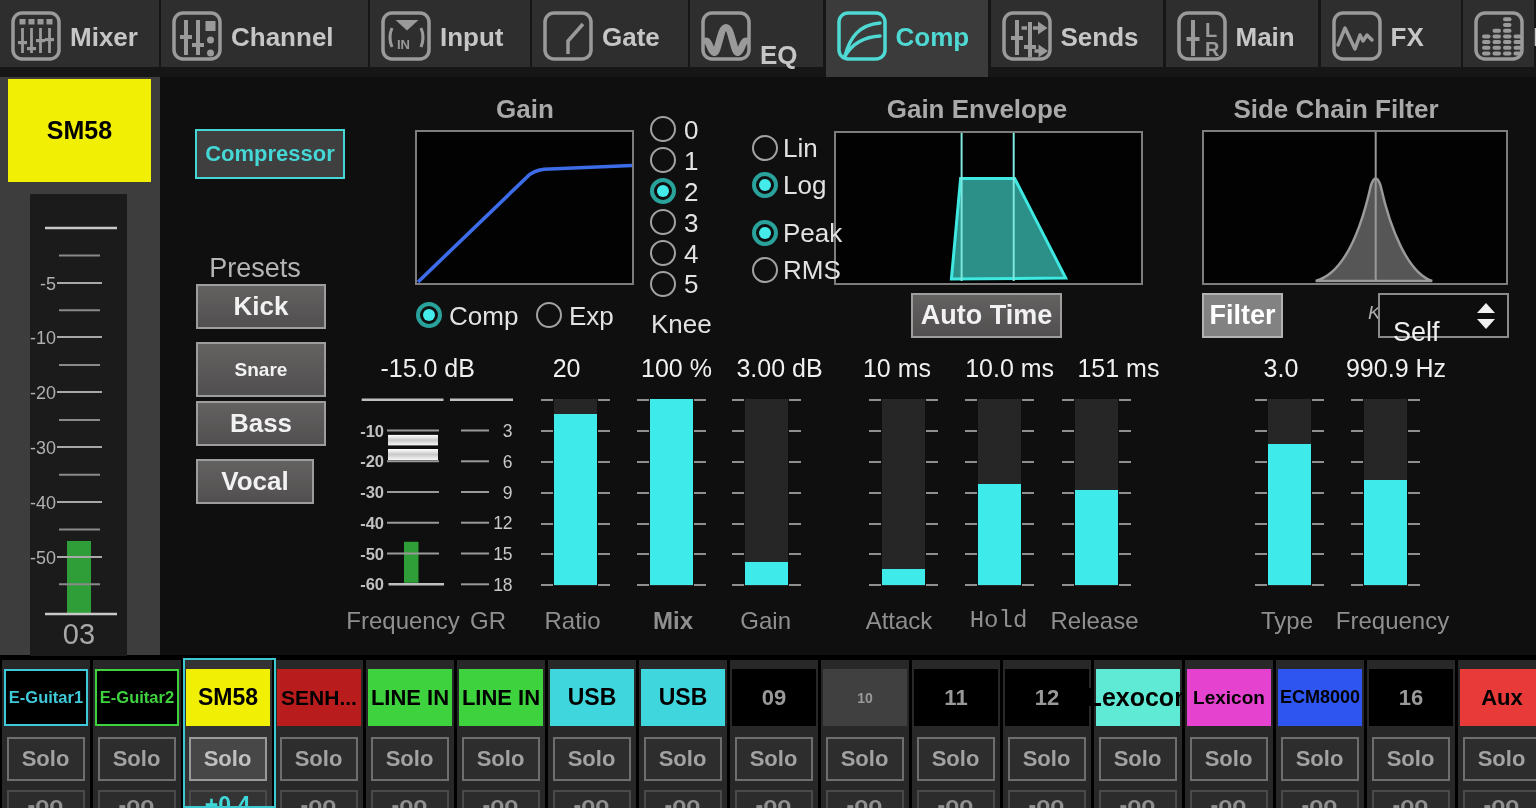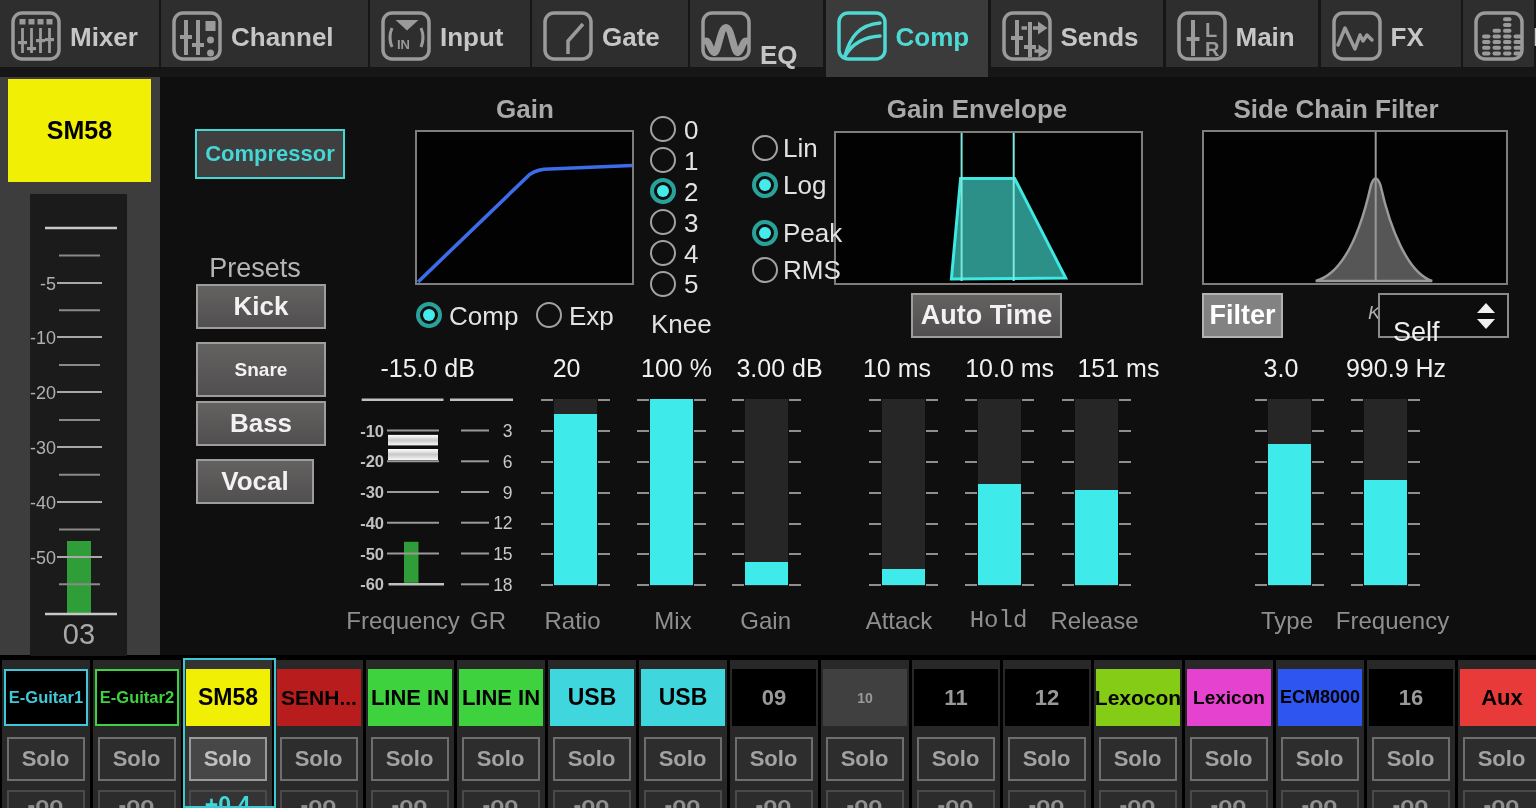--- a/index.html
+++ b/index.html
@@ -267,21 +267,21 @@
 <div class="tick" style="left:597.5px;"></div>
 <div class="trk" style="left:553.5px;"></div>
 <div class="fil" style="left:553.5px;top:414.4px;height:171.0px;"></div>
 <div class="val" style="left:566.6px;">20</div>
 <div class="lbl" style="left:572.5px;">Ratio</div>
 <div class="tick" style="left:637px;"></div>
 <div class="tick" style="left:694px;"></div>
 <div class="trk" style="left:650px;"></div>
 <div class="fil" style="left:650px;top:399px;height:186.4px;"></div>
 <div class="val" style="left:676.5px;">100 %</div>
-<div class="lbl" style="left:673px;">Mix</div>
+<div class="lbl" style="left:673px;font-weight:bold;">Mix</div>
 <div class="tick" style="left:732px;"></div>
 <div class="tick" style="left:789px;"></div>
 <div class="trk" style="left:745px;"></div>
 <div class="fil" style="left:745px;top:562px;height:23.4px;"></div>
 <div class="val" style="left:779.5px;">3.00 dB</div>
 <div class="lbl" style="left:765.7px;">Gain</div>
 <div class="tick" style="left:869px;"></div>
 <div class="tick" style="left:926px;"></div>
 <div class="trk" style="left:882px;"></div>
 <div class="fil" style="left:882px;top:569px;height:16.4px;"></div>
@@ -389,21 +389,21 @@
     </div>
 </div>
 <div class="strip" style="left:1002.5px;width:88.5px;">
   <div class="cname" style="background:#000;color:#999999;font-size:22px;">12</div>
   <div class="solo">Solo</div>
   <div class="vbox">
       <div style="margin-top:0px;">-oo</div>
     </div>
 </div>
 <div class="strip" style="left:1093.5px;width:88.5px;">
-  <div class="cname" style="background:#84cc16;color:#000;font-size:21px;">Lexocon</div>
+  <div class="cname" style="background:#5eead4;color:#000;font-size:25px;">Lexocon</div>
   <div class="solo">Solo</div>
   <div class="vbox">
       <div style="margin-top:0px;">-oo</div>
     </div>
 </div>
 <div class="strip" style="left:1184.5px;width:88.5px;">
   <div class="cname" style="background:#e543cf;color:#000;font-size:19px;">Lexicon</div>
   <div class="solo">Solo</div>
   <div class="vbox">
       <div style="margin-top:0px;">-oo</div>

